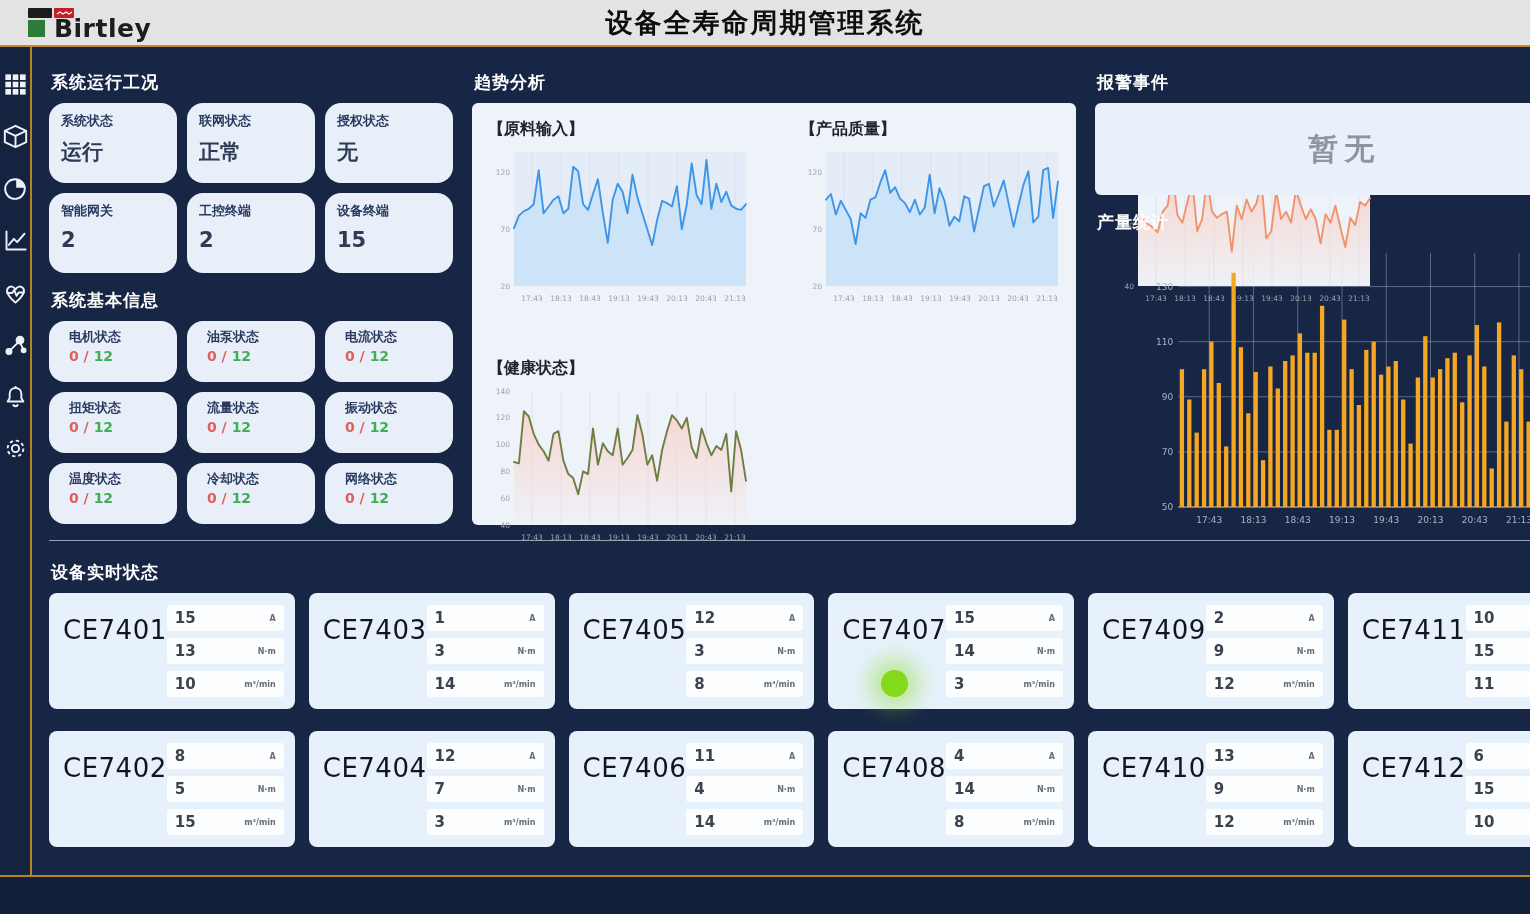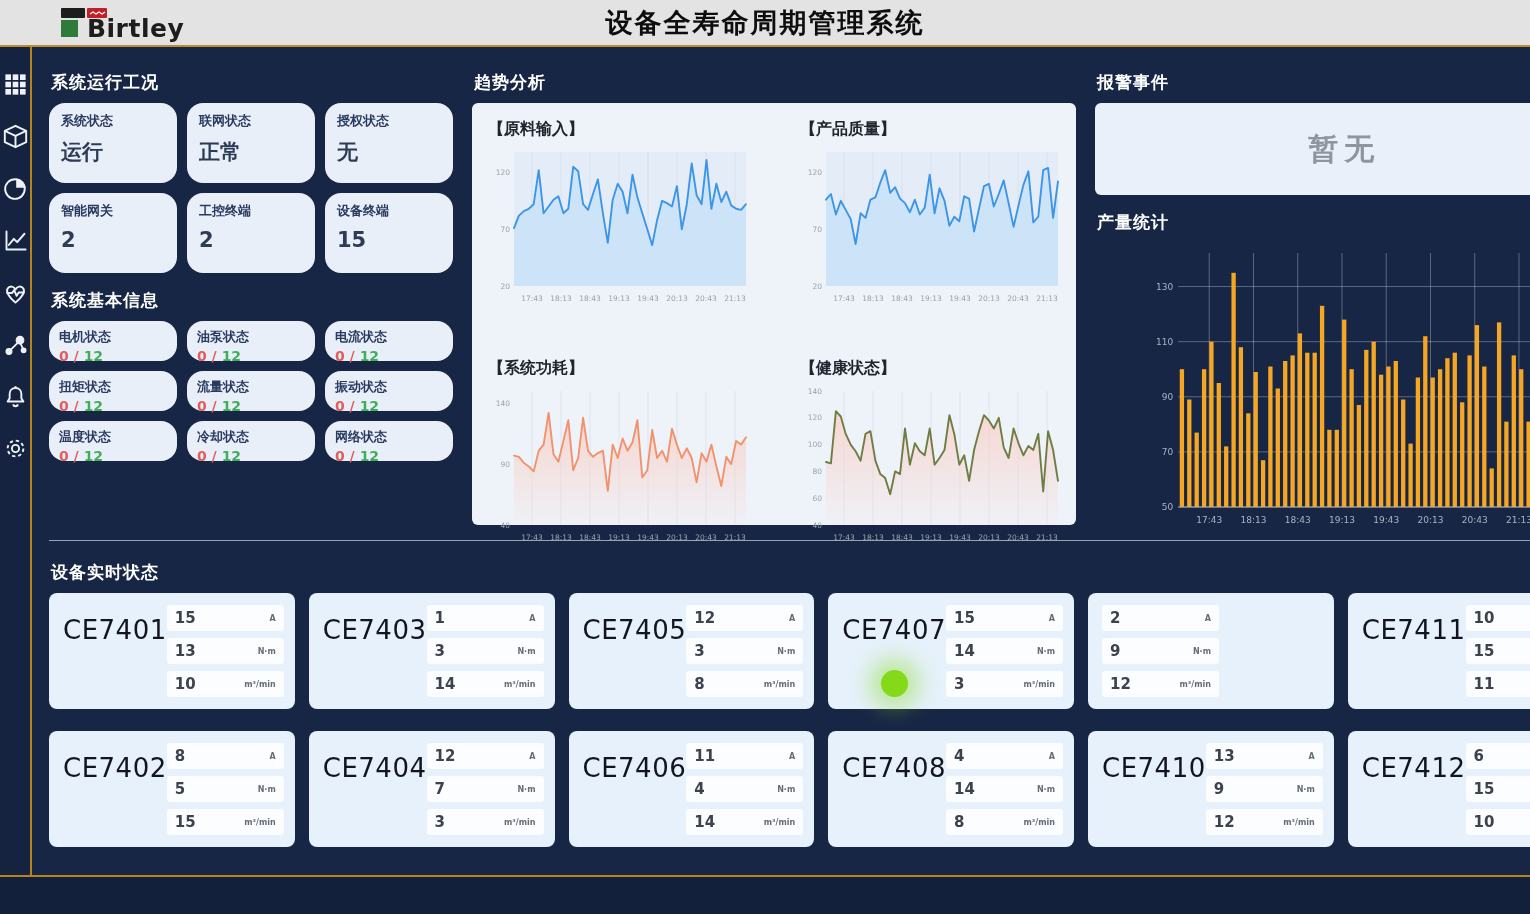--- a/index.html
+++ b/index.html
@@ -1,21 +1,21 @@
 <!DOCTYPE html>
 <html><head>
 <meta charset="utf-8">
 <style>
   * { margin:0; padding:0; box-sizing:border-box; }
   html,body { width:1530px; height:914px; overflow:hidden;
     font-family:"DejaVu Sans","Liberation Sans",sans-serif; background:#132039; }
 
   
   .header { position:relative; height:47px; background:#e3e3e3;
-    border-bottom:2px solid #c08a2d; display:flex; align-items:center;padding-left:33px; }
+    border-bottom:2px solid #c08a2d; display:flex; align-items:center; }
   .logo { display:flex; align-items:flex-end; margin-left:28px; gap:0; }
   .logo-marks { display:grid; grid-template-columns:auto auto; gap:2px; margin-right:4px; }
   .lm-black { width:24px; height:10px; background:#1d1d1b; border-radius:1px; }
   .lm-red   { width:20px; height:10px; background:#c02026; border-radius:1px; position:relative; }
   .lm-green { width:17px; height:17px; background:#2d7a3a; }
   .logo-text { font-size:25px; font-weight:700; color:#1d1d1b; letter-spacing:0.5px; line-height:17px; }
   .page-title { position:absolute; left:0; right:0; text-align:center;
     font-size:27px; font-weight:700; color:#0d0d0d; letter-spacing:2px; }
 
   
@@ -33,29 +33,29 @@
   .top-grid { display:grid; grid-template-columns:404px 604px 1fr; gap:19px; height:470px; }
 
   
   .run-grid { display:grid; grid-template-columns:repeat(3,1fr); gap:10px; }
   .card-light { background:#e9eff8; border-radius:16px; padding:9px 12px; }
   .run-card { height:80px; }
   .run-label { font-size:13px; font-weight:700; color:#2a3a60; }
   .run-value { font-size:21px; font-weight:700; color:#2e3b55; margin-top:8px; }
   .sub-section { margin-top:16px; }
   .info-grid { display:grid; grid-template-columns:repeat(3,1fr); gap:10px; }
-  .info-card { height:40px; padding:7px 10px; }
+  .info-card { height:61px; padding:7px 20px; }
   .info-label { font-size:13px; font-weight:700; color:#2a3a60; }
   .info-value { font-size:14px; font-weight:700; margin-top:2px; }
   .info-alarm { color:#e35d5d; }
   .info-total { color:#3fae56; }
 
   
   .trend-card { background:#eef3fa; border-radius:6px; padding:10px 14px 4px;
-    display:grid; grid-template-columns:1fr 1fr; column-gap:26px; row-gap:4px; height:422px;gap:44px; }
+    display:grid; grid-template-columns:1fr 1fr 1fr; column-gap:26px; row-gap:4px; height:422px;gap:44px; }
   .trend-title { font-size:16px; font-weight:700; color:#20242e; margin:6px 0 0 2px; }
   .chart-line { width:268px; height:168px; }
 
   
   .alarm-head { display:flex; align-items:baseline; justify-content:space-between; margin-bottom:2px; }
   .alarm-empty { height:92px; background:#e9f0f9; border-radius:6px; display:flex;
     align-items:center; justify-content:center; font-size:30px; font-weight:700;
     color:#8f959e; letter-spacing:6px; }
   .production-title { margin-top:16px; }
   .chart-bars { width:100%; height:288px; }
@@ -517,20 +517,21 @@
                 <span class="metric-unit">N·m</span>
               </div>
               <div class="metric">
                 <span class="metric-value">3</span>
                 <span class="metric-unit">m³/min</span>
               </div>
             </div>
             <div class="indicator-dot"></div>
           </div>
           <div class="device-card">
+            <div class="device-name">CE7409</div>
             <div class="metrics">
               <div class="metric">
                 <span class="metric-value">2</span>
                 <span class="metric-unit">A</span>
               </div>
               <div class="metric">
                 <span class="metric-value">9</span>
                 <span class="metric-unit">N·m</span>
               </div>
               <div class="metric">

